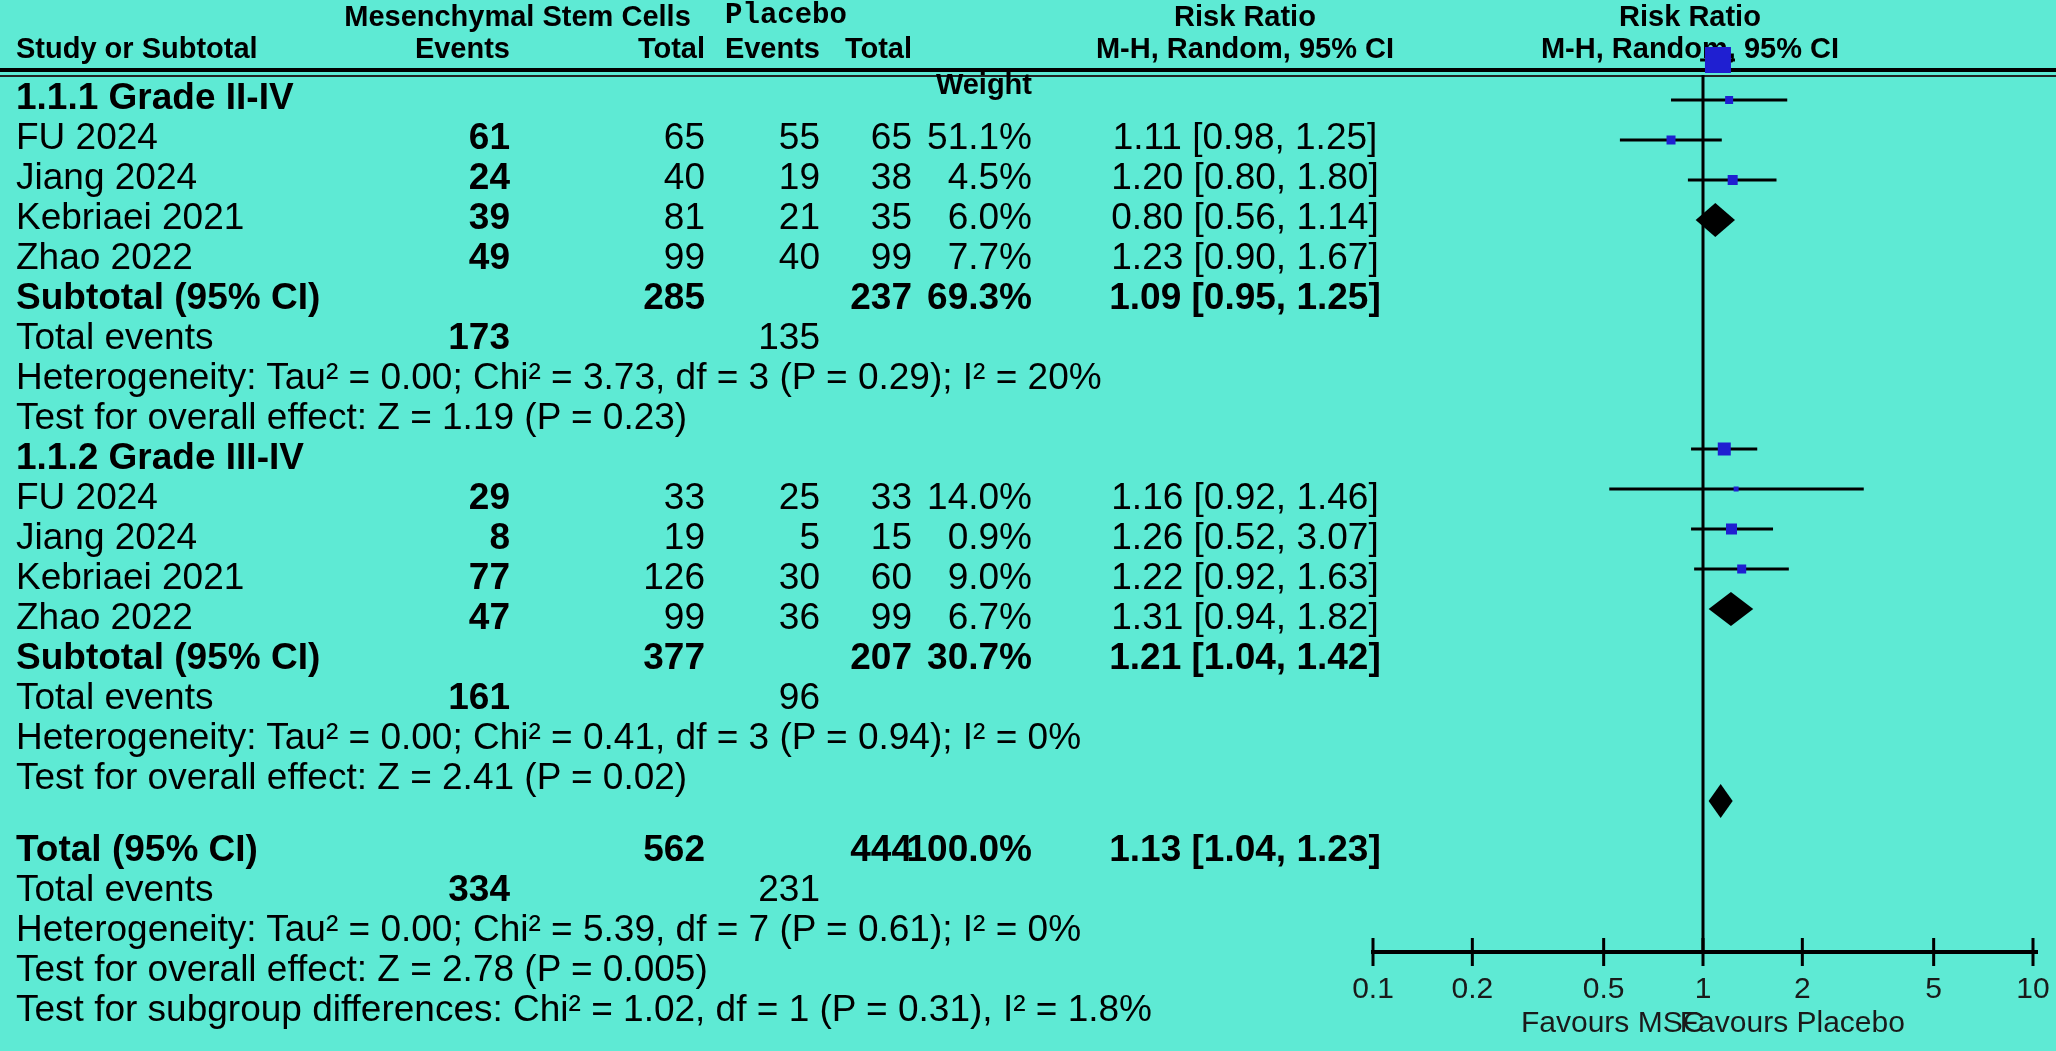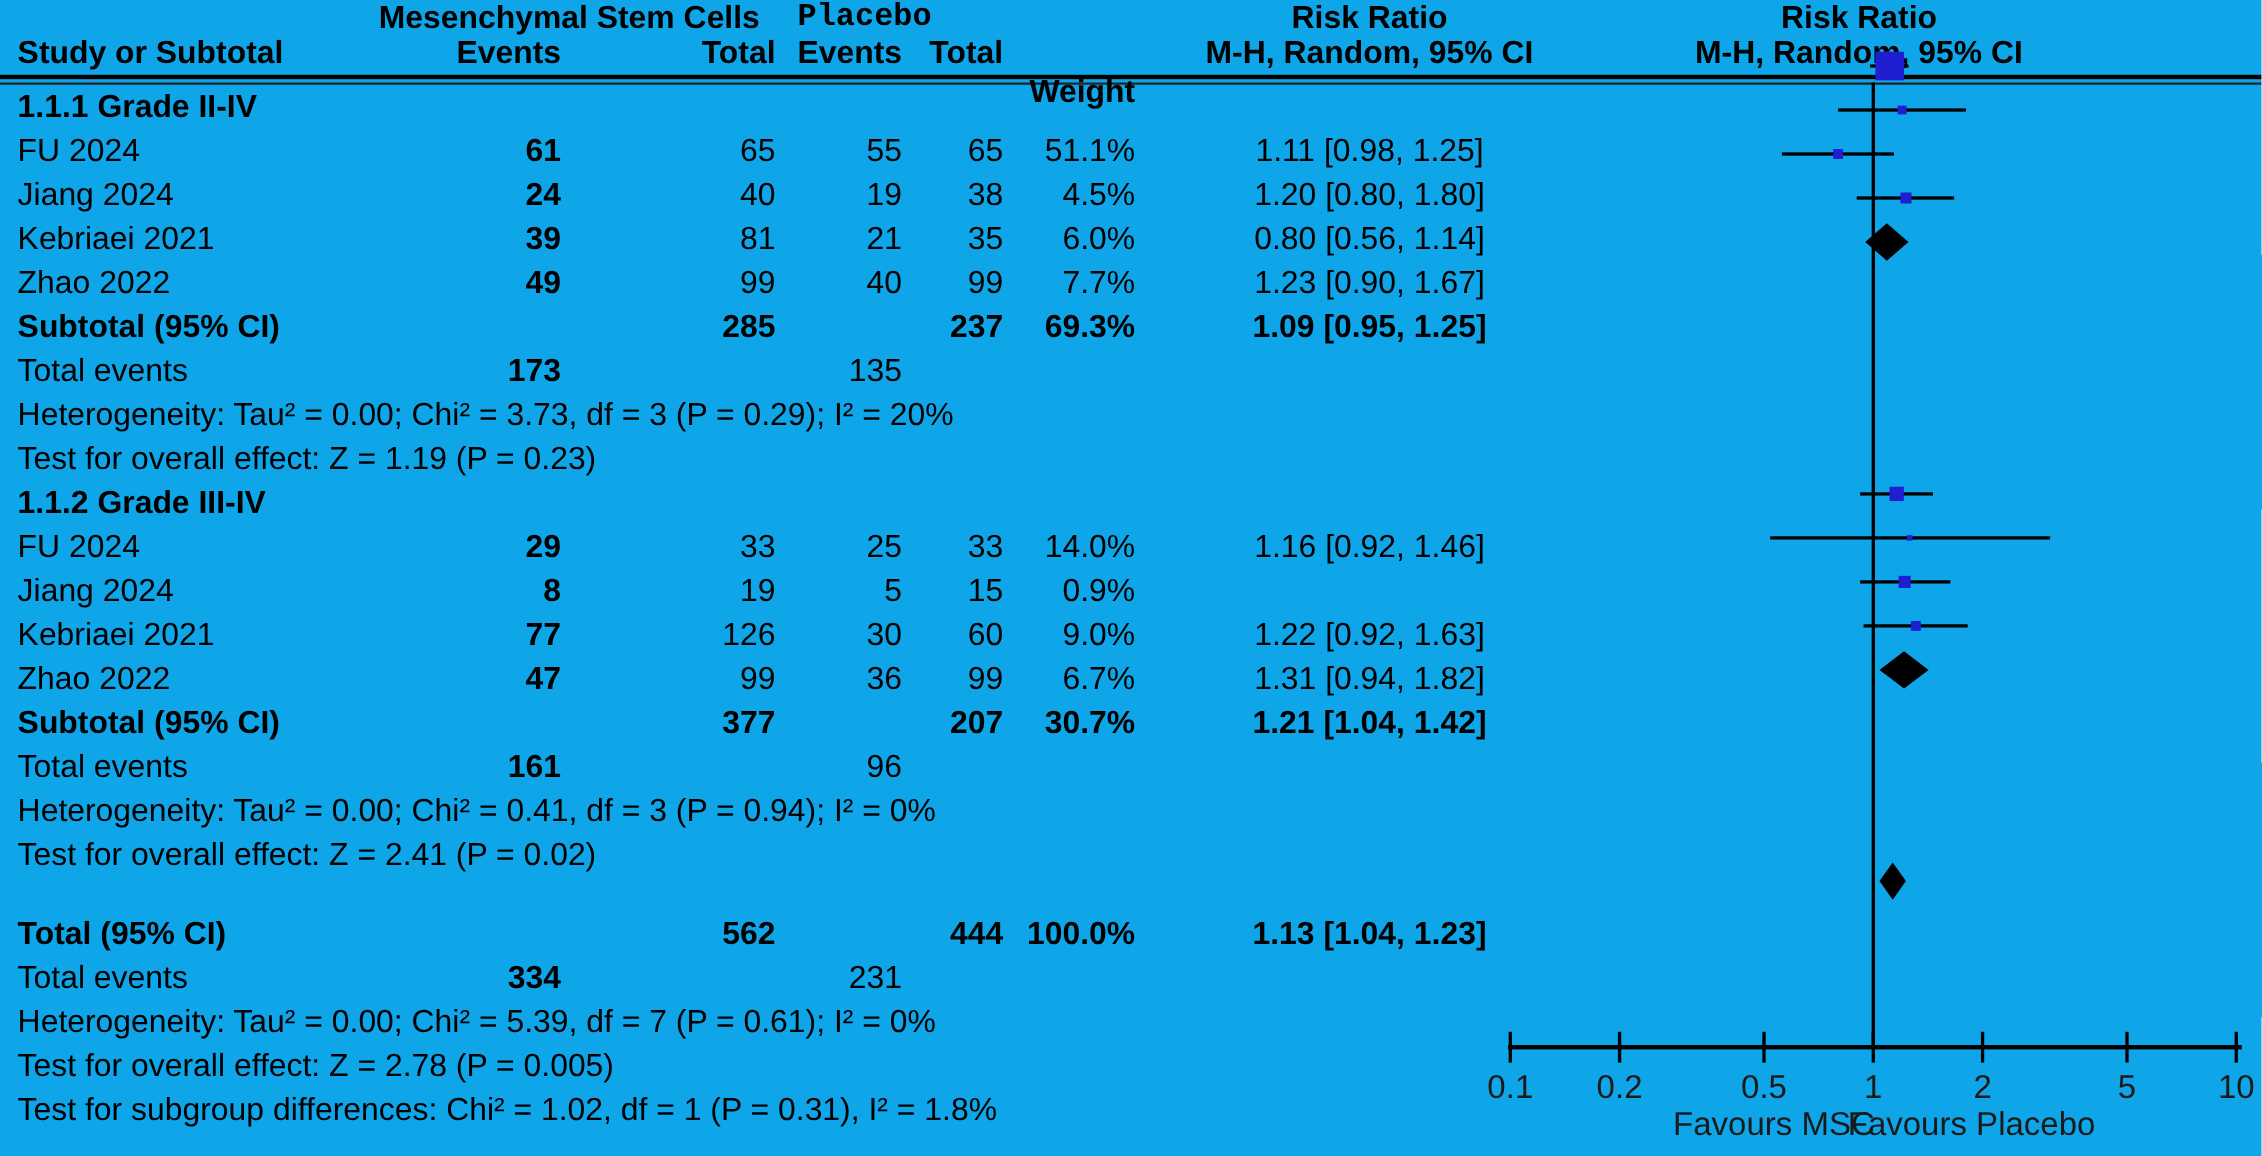--- a/index.html
+++ b/index.html
@@ -1,30 +1,30 @@
 <!DOCTYPE html>
 <html><head>
 <meta charset="utf-8">
 <style>
   html,body{margin:0;padding:0;background:#ffffff;}
   #fig{
-    position:relative;width:2056px;height:1051px;background:#0ea5e9;overflow:hidden;
+    position:relative;width:2056px;height:1051px;background:#5eead4;overflow:hidden;
     font-family:"Liberation Sans","DejaVu Sans",sans-serif;color:#000;
   }
   .hrow{position:relative;height:32px;line-height:32px;font-weight:bold;font-size:29px;}
   .hcell{position:absolute;white-space:nowrap;}
   .grp-msc{left:330px;width:375px;text-align:center;}
   .grp-pbo{left:686px;width:200px;text-align:center;font-family:Liberation Mono, monospace;}
   .rr-text{left:1080px;width:330px;text-align:center;}
   .rr-plot{left:1425px;width:530px;text-align:center;}
   .h-study{left:16px;}
   .h-e1{right:1546px;} .h-t1{right:1351px;} .h-e2{right:1236px;} .h-t2{right:1144px;} .h-w{right:1024px;margin-top:36px;}
   .double-rule{margin-top:4px;border-top:4px solid #000;border-bottom:2px solid #222;height:3px;}
   #tbody{position:relative;}
-  .trow{position:relative;height:40px;line-height:40px;font-size:29px;white-space:nowrap;}
+  .trow{position:relative;height:40px;line-height:40px;font-size:37px;white-space:nowrap;}
   .trow .cell{position:absolute;white-space:nowrap;}
   .c-study{left:16px;}
   .c-e1{right:1546px;font-weight:bold;} .c-t1{right:1351px;} .c-e2{right:1236px;} .c-t2{right:1144px;} .c-w{right:1024px;}
   .c-ci{left:1080px;width:330px;text-align:center;}
   .bold{font-weight:bold;}
   .sec-gap1{} .sec-gap2{margin-top:32px;}
   #plot-overlay{position:absolute;left:0;top:0;pointer-events:none;}
 </style>
 </head>
 <body>
@@ -121,20 +121,21 @@
         <div class="cell c-w">14.0%</div>
         <div class="cell c-ci">1.16 [0.92, 1.46]</div>
       </div>
       <div class="trow">
         <div class="cell c-study">Jiang 2024</div>
         <div class="cell c-e1">8</div>
         <div class="cell c-t1">19</div>
         <div class="cell c-e2">5</div>
         <div class="cell c-t2">15</div>
         <div class="cell c-w">0.9%</div>
+        <div class="cell c-ci">1.26 [0.52, 3.07]</div>
       </div>
       <div class="trow">
         <div class="cell c-study">Kebriaei 2021</div>
         <div class="cell c-e1">77</div>
         <div class="cell c-t1">126</div>
         <div class="cell c-e2">30</div>
         <div class="cell c-t2">60</div>
         <div class="cell c-w">9.0%</div>
         <div class="cell c-ci">1.22 [0.92, 1.63]</div>
       </div>

